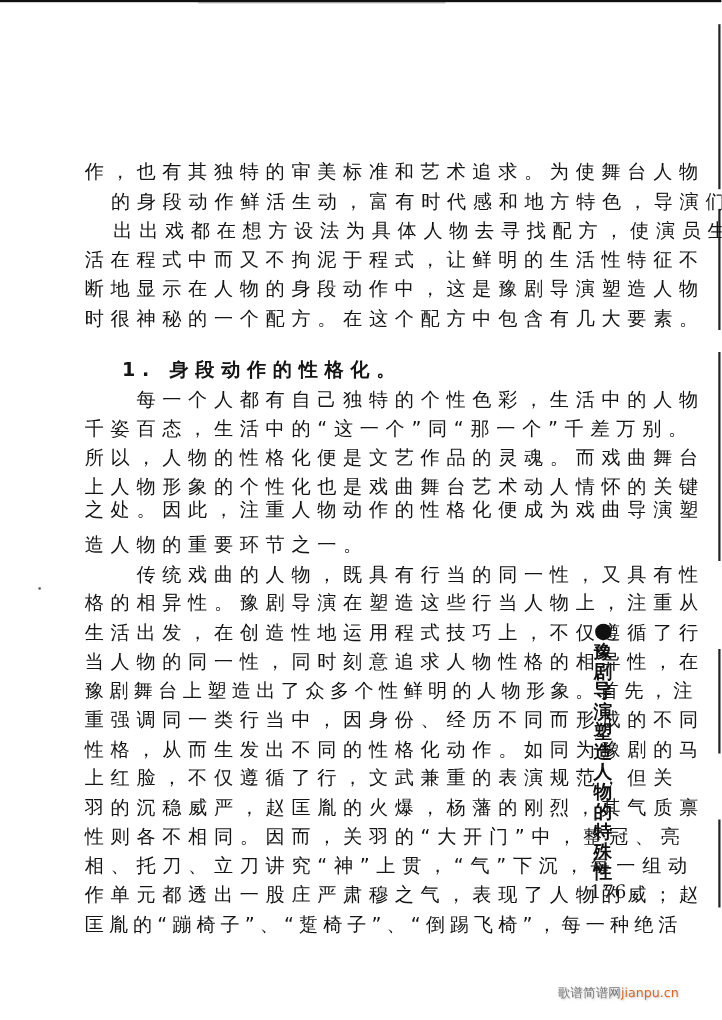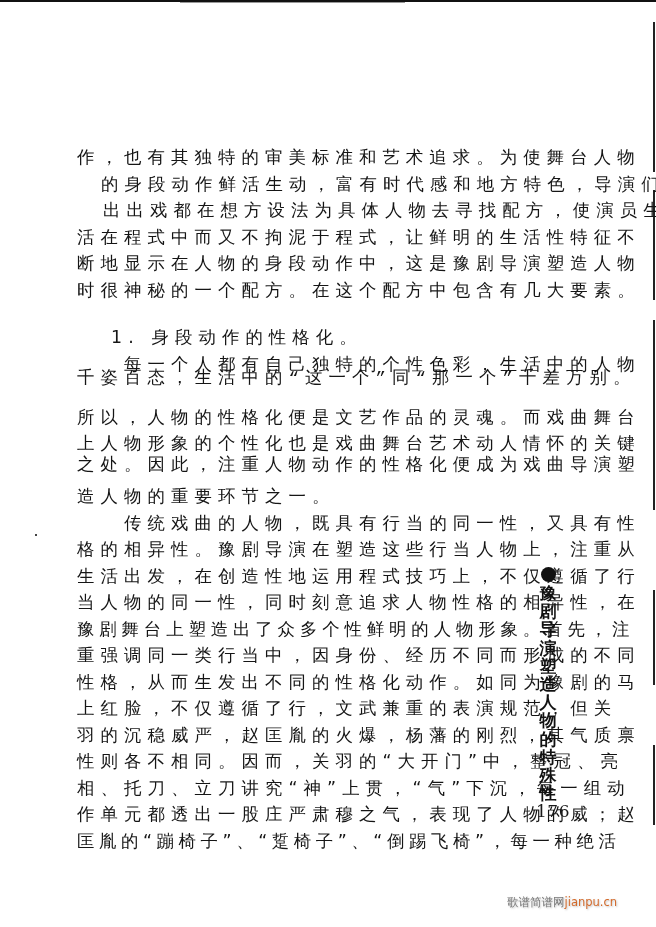--- a/index.html
+++ b/index.html
@@ -50,21 +50,21 @@
       font-size: 17.4px;
       letter-spacing: 6.1px;
       white-space: nowrap;
       line-height: 22px;
     }
     .line.indent {
       padding-left: 47px;
     }
     .line.heading {
       padding-left: 34px;
-      font-weight: normal;
+      font-weight: bold;
     }
     .side-title {
       position: absolute;
       left: 538px;
       top: 567px;
       width: 20px;
       text-align: center;
     }
     .side-bullet {
       display: block;
@@ -131,21 +131,21 @@
   <div class="line" style="top:0px;">作，也有其独特的审美标准和艺术追求。为使舞台人物</div>
   <div class="line" style="top:26.5px;margin-left:24px;">的身段动作鲜活生动，富有时代感和地方特色，导演们</div>
   <div class="line" style="top:53px;margin-left:26px;">出出戏都在想方设法为具体人物去寻找配方，使演员生</div>
   <div class="line" style="top:79.5px;">活在程式中而又不拘泥于程式，让鲜明的生活性特征不</div>
   <div class="line" style="top:106px;">断地显示在人物的身段动作中，这是豫剧导演塑造人物</div>
   <div class="line" style="top:132.5px;">时很神秘的一个配方。在这个配方中包含有几大要素。</div>
 
   <div class="line heading" style="top:180px;">1. 身段动作的性格化。</div>
 
   <div class="line indent" style="top:206.5px;">每一个人都有自己独特的个性色彩，生活中的人物</div>
-  <div class="line" style="top:222px;font-family:Liberation Mono, monospace;">千姿百态，生活中的“这一个”同“那一个”千差万别。</div>
+  <div class="line" style="top:233px;">千姿百态，生活中的“这一个”同“那一个”千差万别。</div>
   <div class="line" style="top:259.5px;">所以，人物的性格化便是文艺作品的灵魂。而戏曲舞台</div>
   <div class="line" style="top:286px;">上人物形象的个性化也是戏曲舞台艺术动人情怀的关键</div>
   <div class="line" style="top:307px;">之处。因此，注重人物动作的性格化便成为戏曲导演塑</div>
   <div class="line" style="top:339px;">造人物的重要环节之一。</div>
 
   <div class="line indent" style="top:365.5px;">传统戏曲的人物，既具有行当的同一性，又具有性</div>
   <div class="line" style="top:392px;">格的相异性。豫剧导演在塑造这些行当人物上，注重从</div>
   <div class="line" style="top:418.5px;">生活出发，在创造性地运用程式技巧上，不仅遵循了行</div>
   <div class="line" style="top:445px;">当人物的同一性，同时刻意追求人物性格的相异性，在</div>
   <div class="line" style="top:471.5px;letter-spacing:4.9px;">豫剧舞台上塑造出了众多个性鲜明的人物形象。首先，注</div>

